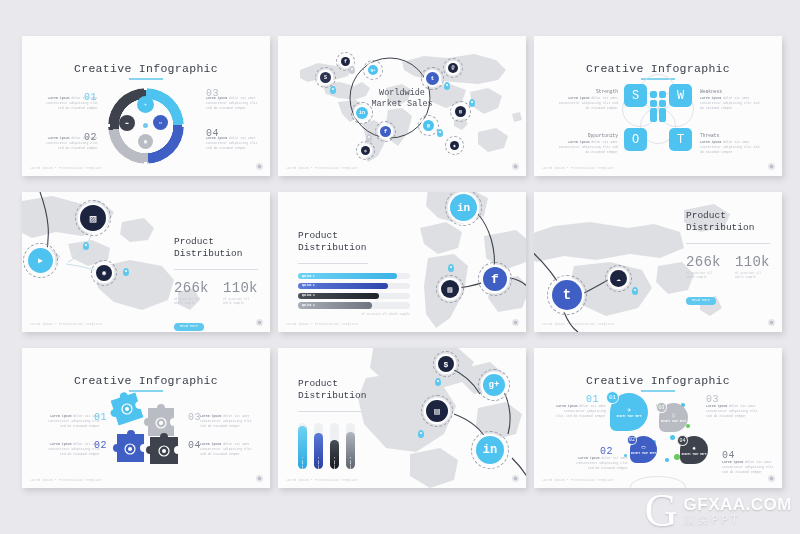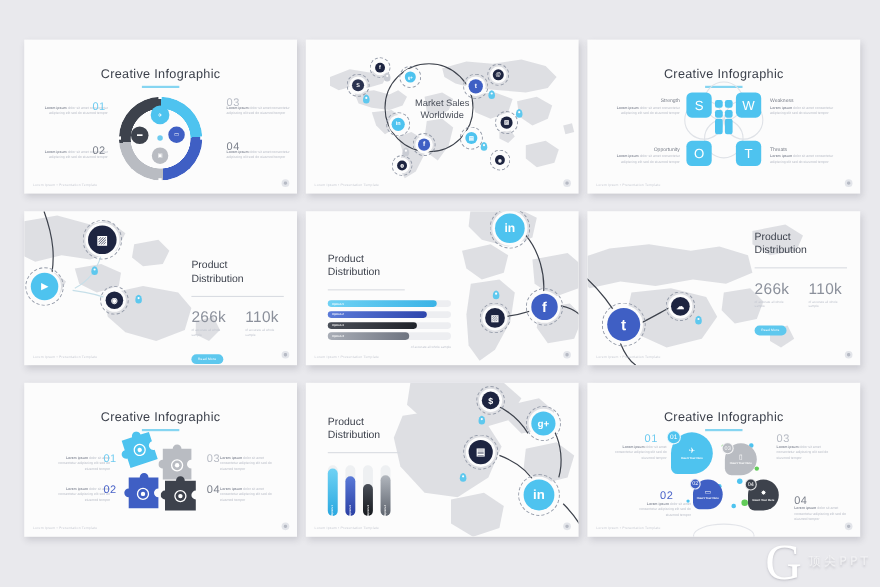--- a/index.html
+++ b/index.html
@@ -3,21 +3,21 @@
 <meta charset="utf-8">
 <style>
   * { box-sizing: border-box; margin:0; padding:0; }
   html,body { width:800px; height:534px; overflow:hidden; }
   body{
     background:#e9e9ed;
     font-family:"Liberation Sans", sans-serif;
     position:relative;
   }
   .grid{
-    position:absolute; left:0; top:0; width:800px; height:453px;
+    position:absolute; left:0; top:0; width:800px; height:453px;font-family:Liberation Mono, monospace;
   }
   .slide{
     position:absolute;
     width:248px; height:140px;
     background:#fcfcfc;
     box-shadow:2px 3px 6px rgba(60,60,75,.18);
     overflow:hidden;
   }
   
   .s0{left:22px;  top:36px;}
@@ -261,22 +261,22 @@
           <path d="M234 78 L242 76 L244 84 L236 86 Z"></path>
         </g>
       </svg>
     </div>
 
     <svg style="position:absolute;left:0;top:0;width:248px;height:140px;">
       <circle cx="112" cy="62" r="40" fill="none" stroke="#3d424c" stroke-width="1"></circle>
     </svg>
 
     <div style="position:absolute;left:0;right:0;top:52px;text-align:center;font-size:8.5px;line-height:1.3;color:#4a4f5a;">
+      <div>Worldwide</div>
       <div>Market Sales</div>
-      <div>Worldwide</div>
     </div>
 
     <div class="node" style="width:9px;height:9px;left:63px;top:21px;background:#1d2440;font-size:5px;">f</div>
     <div class="node" style="width:11px;height:11px;left:42px;top:36px;background:#2b3350;font-size:5px;">S</div>
     <div class="node" style="width:10px;height:10px;left:90px;top:29px;background:#4ec3ef;font-size:4px;">g+</div>
     <div class="node" style="width:12px;height:12px;left:78px;top:71px;background:#4ec3ef;font-size:5px;">in</div>
     <div class="node" style="width:13px;height:13px;left:148px;top:36px;background:#3f5fc4;font-size:6px;">t</div>
     <div class="node" style="width:11px;height:11px;left:102px;top:90px;background:#3f5fc4;font-size:6px;">f</div>
     <div class="node" style="width:10px;height:10px;left:170px;top:27px;background:#1d2440;font-size:5px;">@</div>
     <div class="node" style="width:11px;height:11px;left:177px;top:70px;background:#1d2440;font-size:5px;">▨</div>
@@ -694,15 +694,16 @@
 
     <div class="footer">Lorem Ipsum  •  Presentation Template</div>
     <div class="corner-dot"></div>
   </div>
 
 </div>
 
 <div class="wm">
   <div class="wm-g">G</div>
   <div class="wm-txt">
+    <div class="wm-top">GFXAA.COM</div>
     <div class="wm-bot">顶尖PPT</div>
   </div>
 </div>
 
 </body></html>

